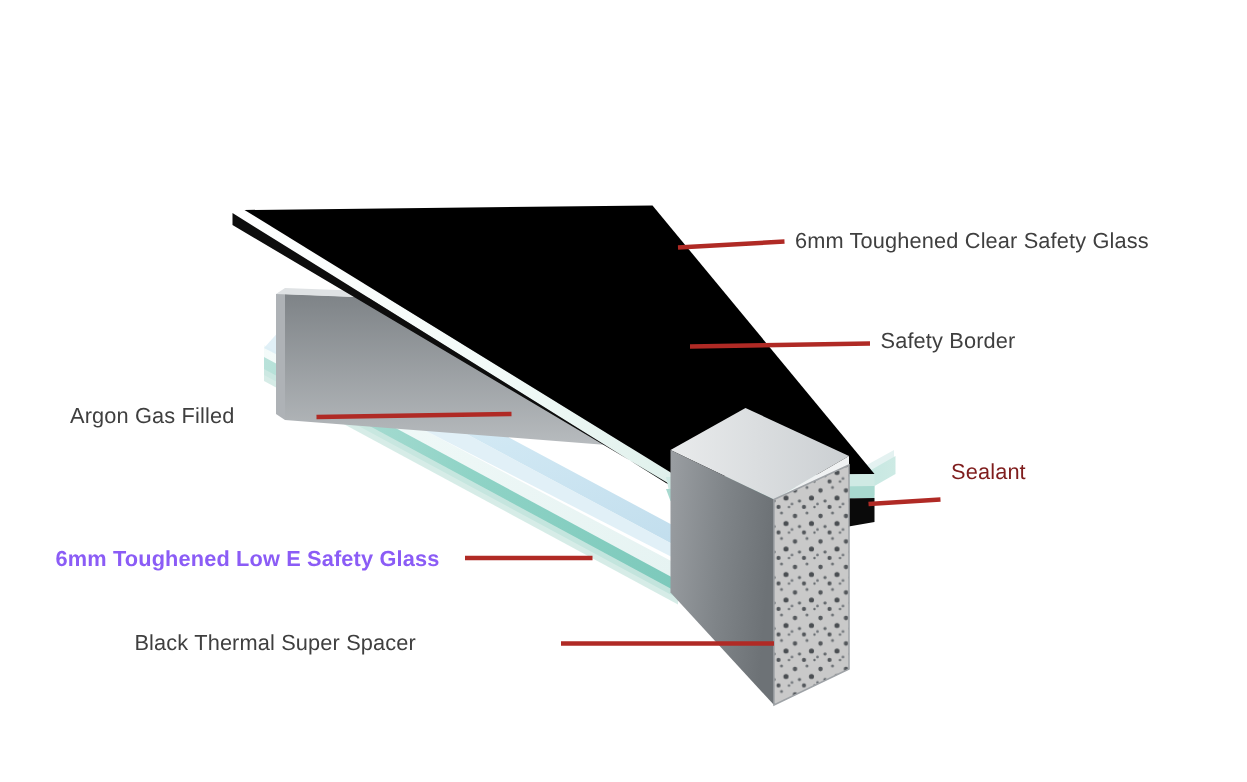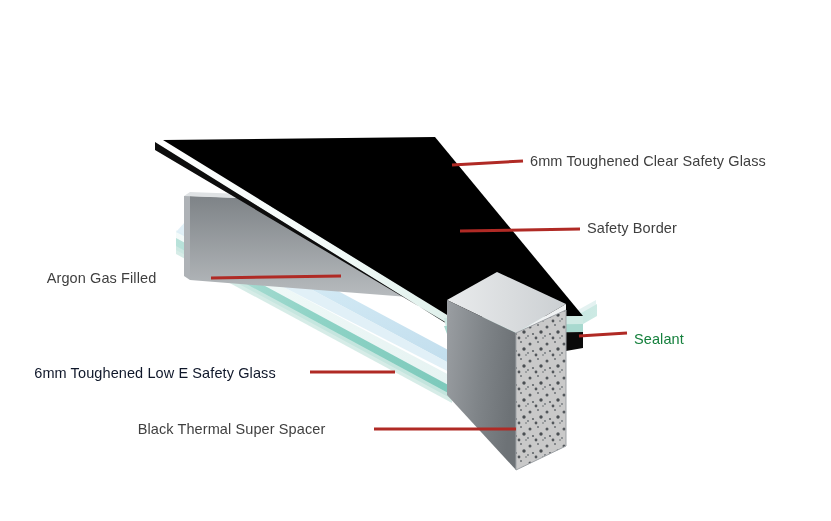--- a/index.html
+++ b/index.html
@@ -144,19 +144,19 @@
         <line x1="579" y1="336" x2="627" y2="333" stroke="#b02a25" stroke-width="3" stroke-linecap="butt"></line>
         <line x1="211" y1="278" x2="341" y2="276" stroke="#b02a25" stroke-width="3" stroke-linecap="butt"></line>
         <line x1="310" y1="372" x2="395" y2="372" stroke="#b02a25" stroke-width="3" stroke-linecap="butt"></line>
         <line x1="374" y1="429" x2="516" y2="429" stroke="#b02a25" stroke-width="3" stroke-linecap="butt"></line>
       </g>
   </svg>
 
   <div id="labels">
       <div class="lbl lbl-r" style="top: 154px; color: rgb(63, 63, 63); left: 530px;">6mm Toughened Clear Safety Glass</div>
       <div class="lbl lbl-r" style="top: 221px; color: rgb(63, 63, 63); left: 587px;">Safety Border</div>
-      <div class="lbl lbl-r" style="top: 332px; color: #15803d; left: 634px;">Sealant</div>
+      <div class="lbl lbl-r" style="top: 308px; color: #7f1d1d; left: 634px;">Sealant</div>
       <div class="lbl lbl-l" style="top: 271px; color: rgb(63, 63, 63); left: 0px; width: 203px;">Argon Gas Filled</div>
-      <div class="lbl lbl-l" style="top: 366px; color: #0f172a; left: 4px; width: 302px;">6mm Toughened Low E Safety Glass</div>
-      <div class="lbl lbl-l" style="top: 422px; color: rgb(63, 63, 63); left: 0px; width: 367px; margin-left: 48px;">Black Thermal Super Spacer</div>
+      <div class="lbl lbl-l" style="top: 366px; color: #8b5cf6; left: 14px; width: 302px; font-weight: bold;">6mm Toughened Low E Safety Glass</div>
+      <div class="lbl lbl-l" style="top: 422px; color: rgb(63, 63, 63); left: 0px; width: 367px;">Black Thermal Super Spacer</div>
     </div>
 
 </div>
 
 </body></html>

